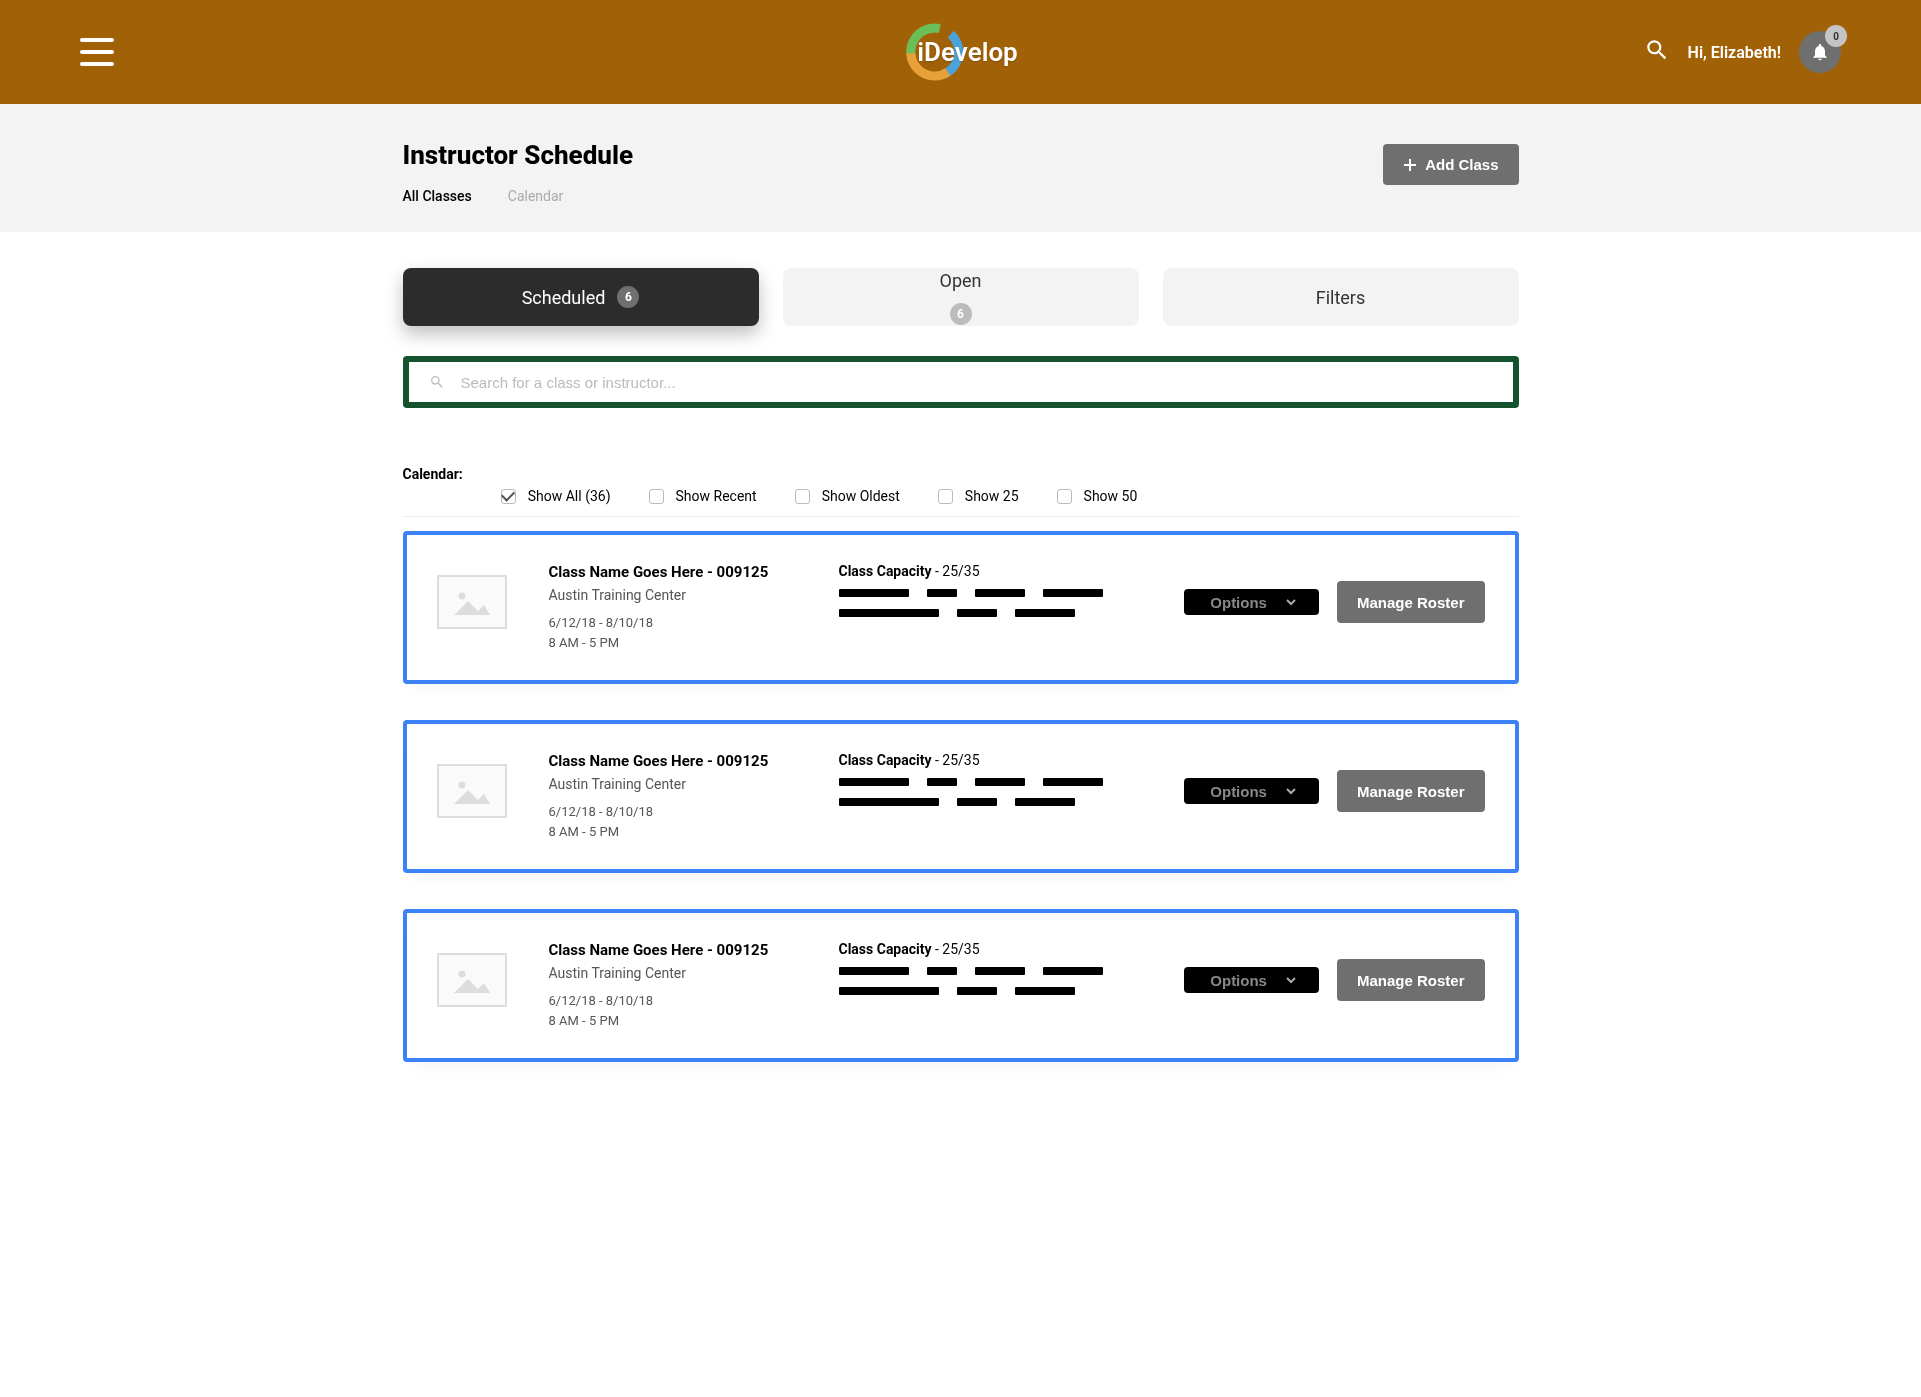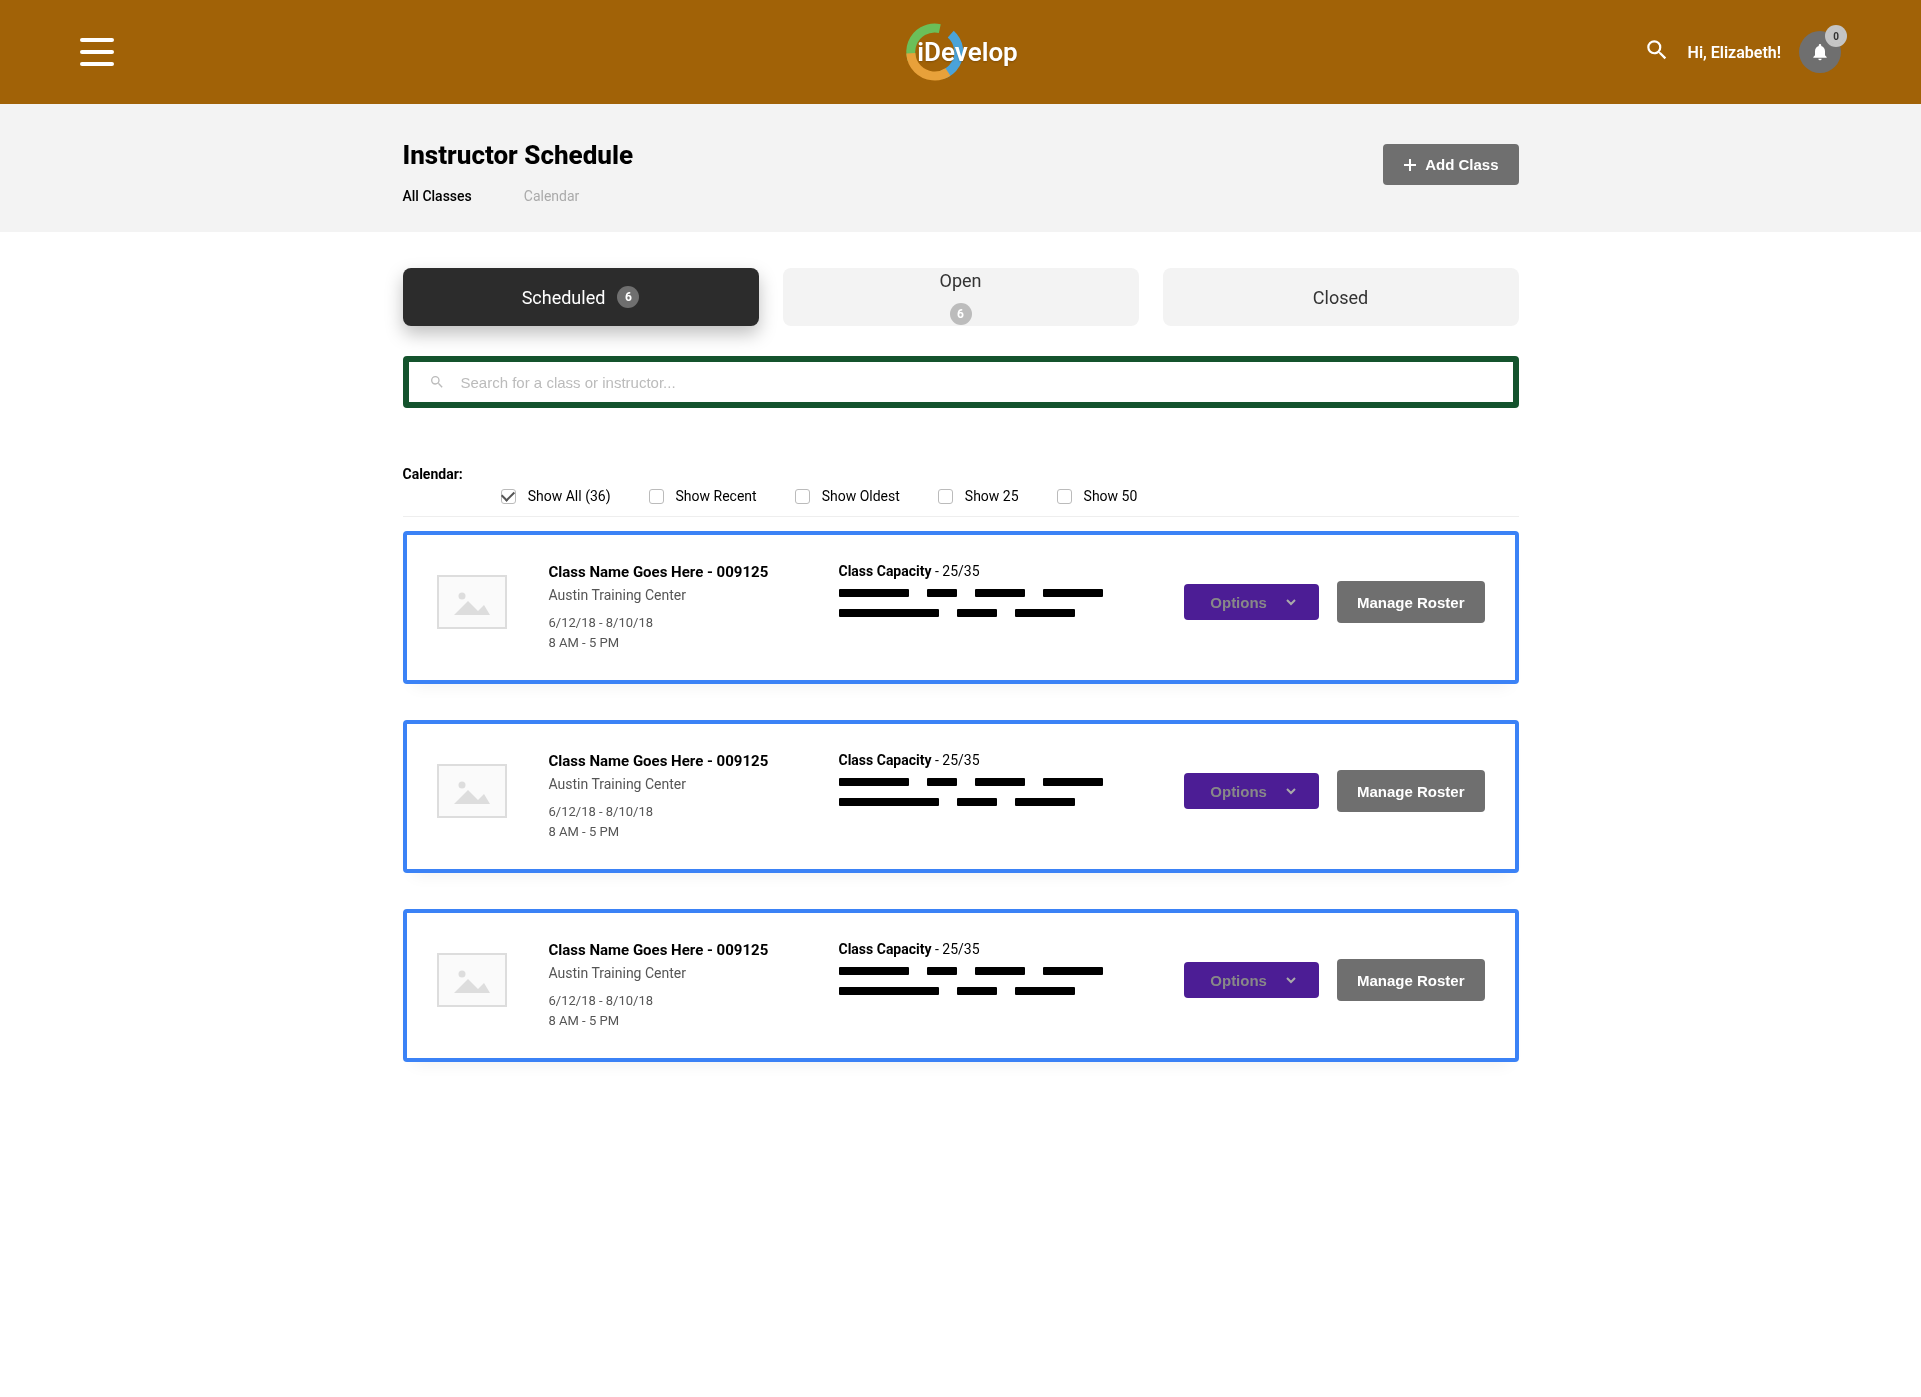--- a/index.html
+++ b/index.html
@@ -15,21 +15,21 @@
   .search-icon svg { width:26px; height:26px; fill:#fff; }
   .greeting { color:#fff; font-weight:600; font-size:16px;}
   .bell-wrap { position:relative; }
   .bell-circle { width:42px; height:42px; border-radius:50%; background:#6f6f6f; display:flex; align-items:center; justify-content:center;}
   .bell-circle svg { width:20px; height:20px; fill:#fff;}
   .badge { position:absolute; top:-4px; right:-4px; background:#c5c5c5; border:1px solid #c5c5c5; color:#333; font-size:10px; font-weight:700; width:18px; height:18px; border-radius:50%; display:flex; align-items:center; justify-content:center; box-shadow:0 0 0 2px #c5c5c5;}
   
   .subhead { background:#f3f3f3; padding:36px 0 28px 0;}
   .container { width:1116px; margin:0 auto; position:relative;}
   .page-title { font-size:26px; font-weight:800; margin-bottom:18px;}
-  .subnav { display:flex; gap:52px; font-size:14px;}
+  .subnav { display:flex; gap:36px; font-size:14px;}
   .subnav .active { color:#000; font-weight:500;}
   .subnav .inactive { color:#aaa; font-weight:400; }
   .add-btn { position:absolute; right:0; top:4px; background:#6f6f6f; color:#fff; border:none; border-radius:4px; padding:12px 20px; font-size:15px; font-weight:600; display:flex; align-items:center; gap:8px; cursor:pointer;}
   .add-btn svg { width:14px; height:14px; stroke:#fff; stroke-width:2; fill:none;}
   
   .tabs-row { display:flex; gap:24px; margin-top:36px;}
   .tab { flex:1; height:58px; border-radius:8px; display:flex; align-items:center; justify-content:center; gap:12px; font-size:18px; cursor:pointer;}
   .tab.dark { background:#2c2c2c; color:#fff; box-shadow:0 8px 18px rgba(0,0,0,0.25);}
   .tab.light { background:#f3f3f3; color:#333;flex-direction:column;}
   .tab .count { background:#6f6f6f; color:#fff; font-size:12px; font-weight:700; width:22px; height:22px; border-radius:50%; display:flex; align-items:center; justify-content:center;}
@@ -53,21 +53,21 @@
   .card-title { font-weight:700; font-size:15px; margin-bottom:6px;}
   .card-loc { font-size:14px; color:#555; margin-bottom:10px;}
   .card-meta { font-size:13px; color:#555; line-height:1.5;}
   .card-cap { flex:1; padding-right:30px; }
   .cap-head { font-size:14px; margin-bottom:10px;}
   .cap-head strong { font-weight:700;}
   .skeleton-lines { display:flex; flex-direction:column; gap:12px;}
   .skline { display:flex; gap:18px;}
   .skbar { height:8px; background:#000; border-radius:1px;}
   .card-actions { display:flex; gap:18px; align-items:center; margin-top:18px;}
-  .opt-btn { background:#4c1d95; color:#888; border:none; border-radius:4px; height:36px; padding:0 22px 0 26px; font-size:15px; font-weight:600; display:flex; align-items:center; gap:18px; cursor:pointer;}
+  .opt-btn { background:#000000; color:#888; border:none; border-radius:4px; height:26px; padding:0 22px 0 26px; font-size:15px; font-weight:600; display:flex; align-items:center; gap:18px; cursor:pointer;}
   .opt-btn svg { width:12px; height:12px; stroke:#aaa; stroke-width:2; fill:none;}
   .mr-btn { background:#6f6f6f; color:#fff; border:none; border-radius:4px; height:42px; padding:0 20px; font-size:15px; font-weight:600; cursor:pointer;}
   .card-gap { height:22px;}
 </style>
 </head>
 <body>
 
 <div class="topbar">
   <div class="hamburger">
     <span></span>
@@ -123,21 +123,21 @@
   <div class="tabs-row">
     <div class="tab dark">
       <span>Scheduled</span>
       <span class="count">6</span>
     </div>
     <div class="tab light">
       <span>Open</span>
       <span class="count">6</span>
     </div>
     <div class="tab light">
-      <span>Closed</span>
+      <span>Filters</span>
     </div>
   </div>
 
   <div class="searchbar">
     <svg viewBox="0 0 24 24">
         <path d="M15.5 14h-.79l-.28-.27A6.471 6.471 0 0016 9.5 6.5 6.5 0 109.5 16c1.61 0 3.09-.59 4.23-1.57l.27.28v.79l5 4.99L20.49 19l-4.99-5zM9.5 14A4.5 4.5 0 1114 9.5 4.5 4.5 0 019.5 14z"></path>
       </svg>
     <input type="text" placeholder="Search for a class or instructor..." style="">
   </div>
 

